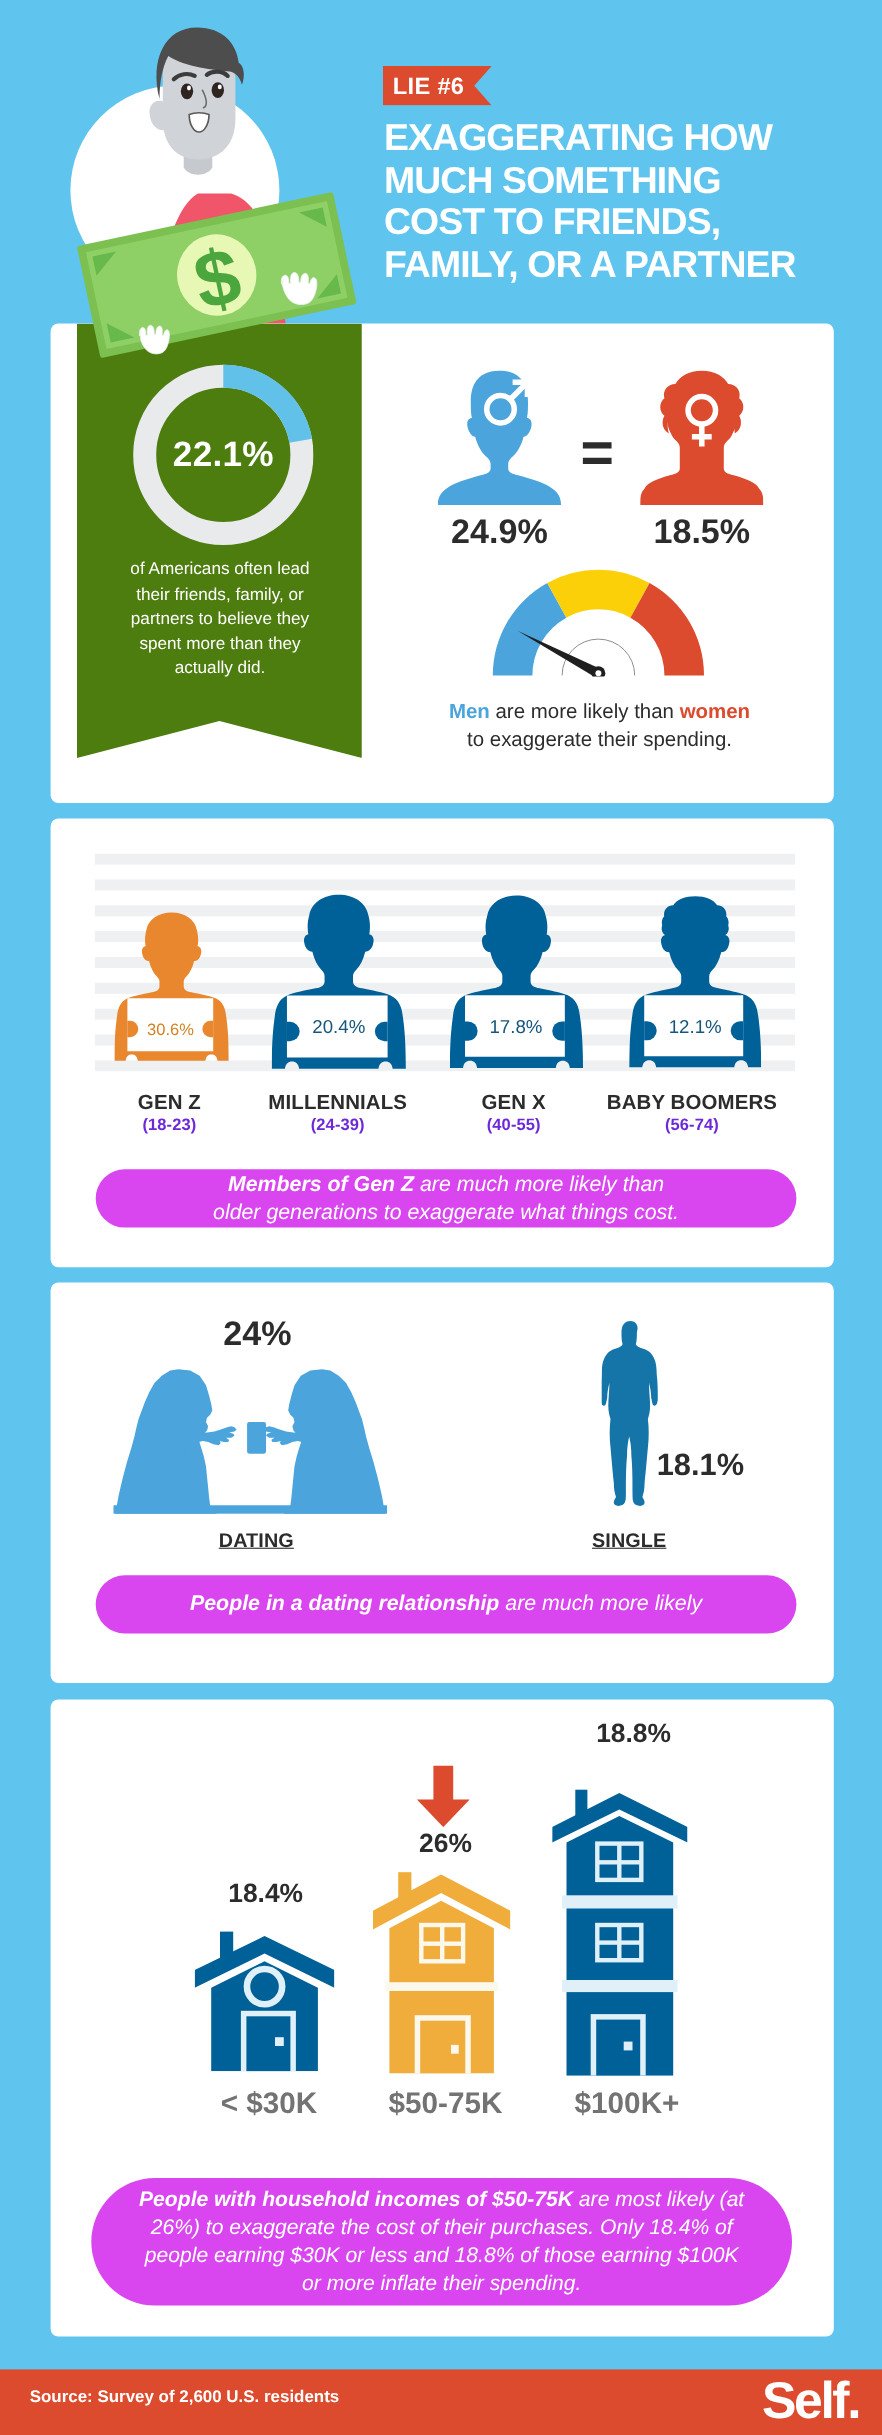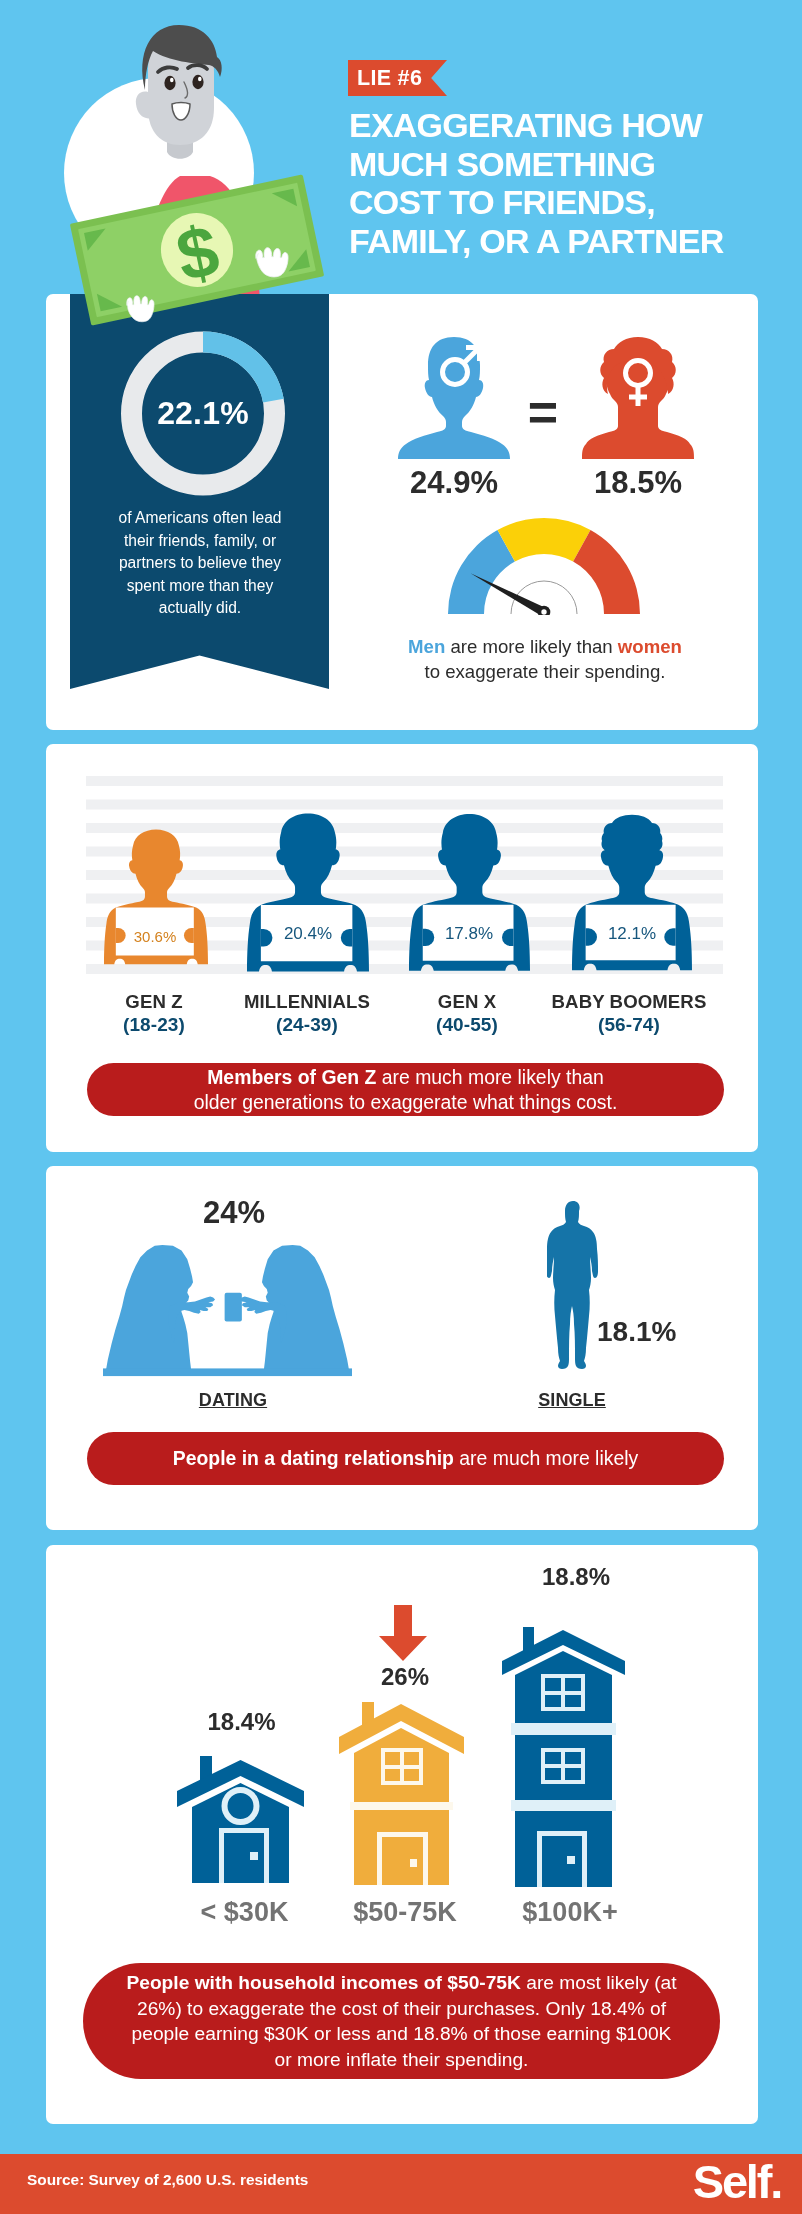--- a/index.html
+++ b/index.html
@@ -15,21 +15,21 @@
   #hands { position:absolute; left:37px; top:160px; width:320px; height:180px; overflow:visible; z-index:7; }
   .badge { position:absolute; left:348px; top:60px; width:99px; height:36px; background:#dc4b2e;
      clip-path: polygon(0 0, 100% 0, 84% 50%, 100% 100%, 0 100%); }
   .badge span { display:block; color:#fff; font-weight:bold; font-size:21.5px; letter-spacing:0.3px;
      line-height:36px; padding-left:9px; }
   #title { position:absolute; left:349px; top:106px; width:430px; color:#fff; font-weight:bold;
      font-size:34px; line-height:38.5px; letter-spacing:-0.8px; }
 
   
   #card1 { top:294px; height:436px; }
-  .ribbon { position:absolute; left:24px; top:0px; width:259px; height:395px; background:#0c4a6e;
+  .ribbon { position:absolute; left:24px; top:0px; width:259px; height:395px; background:#4d7c0f;
      clip-path: polygon(0 0, 100% 0, 100% 100%, 50% 91.5%, 0 100%); }
   .donut-wrap { position:absolute; left:51px; top:37px; width:164px; height:165px; }
   .donut-label { position:absolute; left:0; top:0; width:164px; height:165px; display:flex;
      align-items:center; justify-content:center; color:#fff; font-weight:bold; font-size:32px;
      letter-spacing:0.2px; }
   .ribbon-text { position:absolute; left:10px; top:213px; width:240px; text-align:center; color:#fff;
      font-size:15.6px; line-height:22.6px; }
 
   .g-item { position:absolute; top:41px; width:160px; text-align:center; }
   .g-pct { font-size:31px; font-weight:bold; color:#2c2c2c; letter-spacing:0px; margin-top:2px; }
@@ -40,29 +40,29 @@
       font-size:18.6px; line-height:25px; color:#2c2c2c; }
   .c-blue { color:#4ba5dc; font-weight:bold; }
   .c-red { color:#dc4b2e; font-weight:bold; }
 
   
   #card2 { top:744px; height:408px; }
   .stripes { position:absolute; left:40px; top:32px; width:637px; height:198px; }
   
   .gen { position:absolute; top:247px; width:160px; text-align:center; }
   .gen-name { font-size:18.6px; font-weight:bold; color:#2c2c2c; letter-spacing:0.1px; }
-  .gen-ages { font-size:19px; font-weight:bold; color:#0c4a6e; letter-spacing:0.1px; margin-top:1px;}
-  .pill { position:absolute; background:#b91c1c; border-radius:28px; color:#fff; text-align:center;
-     display:flex; align-items:center; justify-content:center; }
+  .gen-ages { font-size:15px; font-weight:bold; color:#6d28d9; letter-spacing:0.1px; margin-top:1px;}
+  .pill { position:absolute; background:#d946ef; border-radius:28px; color:#fff; text-align:center;
+     display:flex; align-items:center; justify-content:center;font-style:italic; }
   .pill > span { display:block; }
   .pill b, .pill span span { display:inline; font-weight:inherit; }
   .pill b { font-weight:bold; }
   #pill2 { left:41px; top:319px; width:637px; height:53px; font-size:19.4px; line-height:25px; }
   #pill3 { left:41px; top:266px; width:637px; height:53px; font-size:19.4px; line-height:25px; }
-  #pill4 { left:37px; top:418px; width:637px; height:116px; font-size:19.2px; line-height:25.5px;
+  #pill4 { left:37px; top:435px; width:637px; height:116px; font-size:19.2px; line-height:25.5px;
            border-radius:58px; padding:0 35px; }
   .mug { position:absolute; top:38px; width:auto; }
   .sign-pct { position:absolute; font-size:17px; font-weight:normal; letter-spacing:0px; }
 
   
   #card3 { top:1166px; height:364px; }
   .rel-label { font-size:18px; font-weight:bold; color:#2c2c2c; letter-spacing:0.1px;text-decoration:underline; }
   .rel-pct { font-size:28px; font-weight:bold; color:#2c2c2c; letter-spacing:0px; }
 
   

